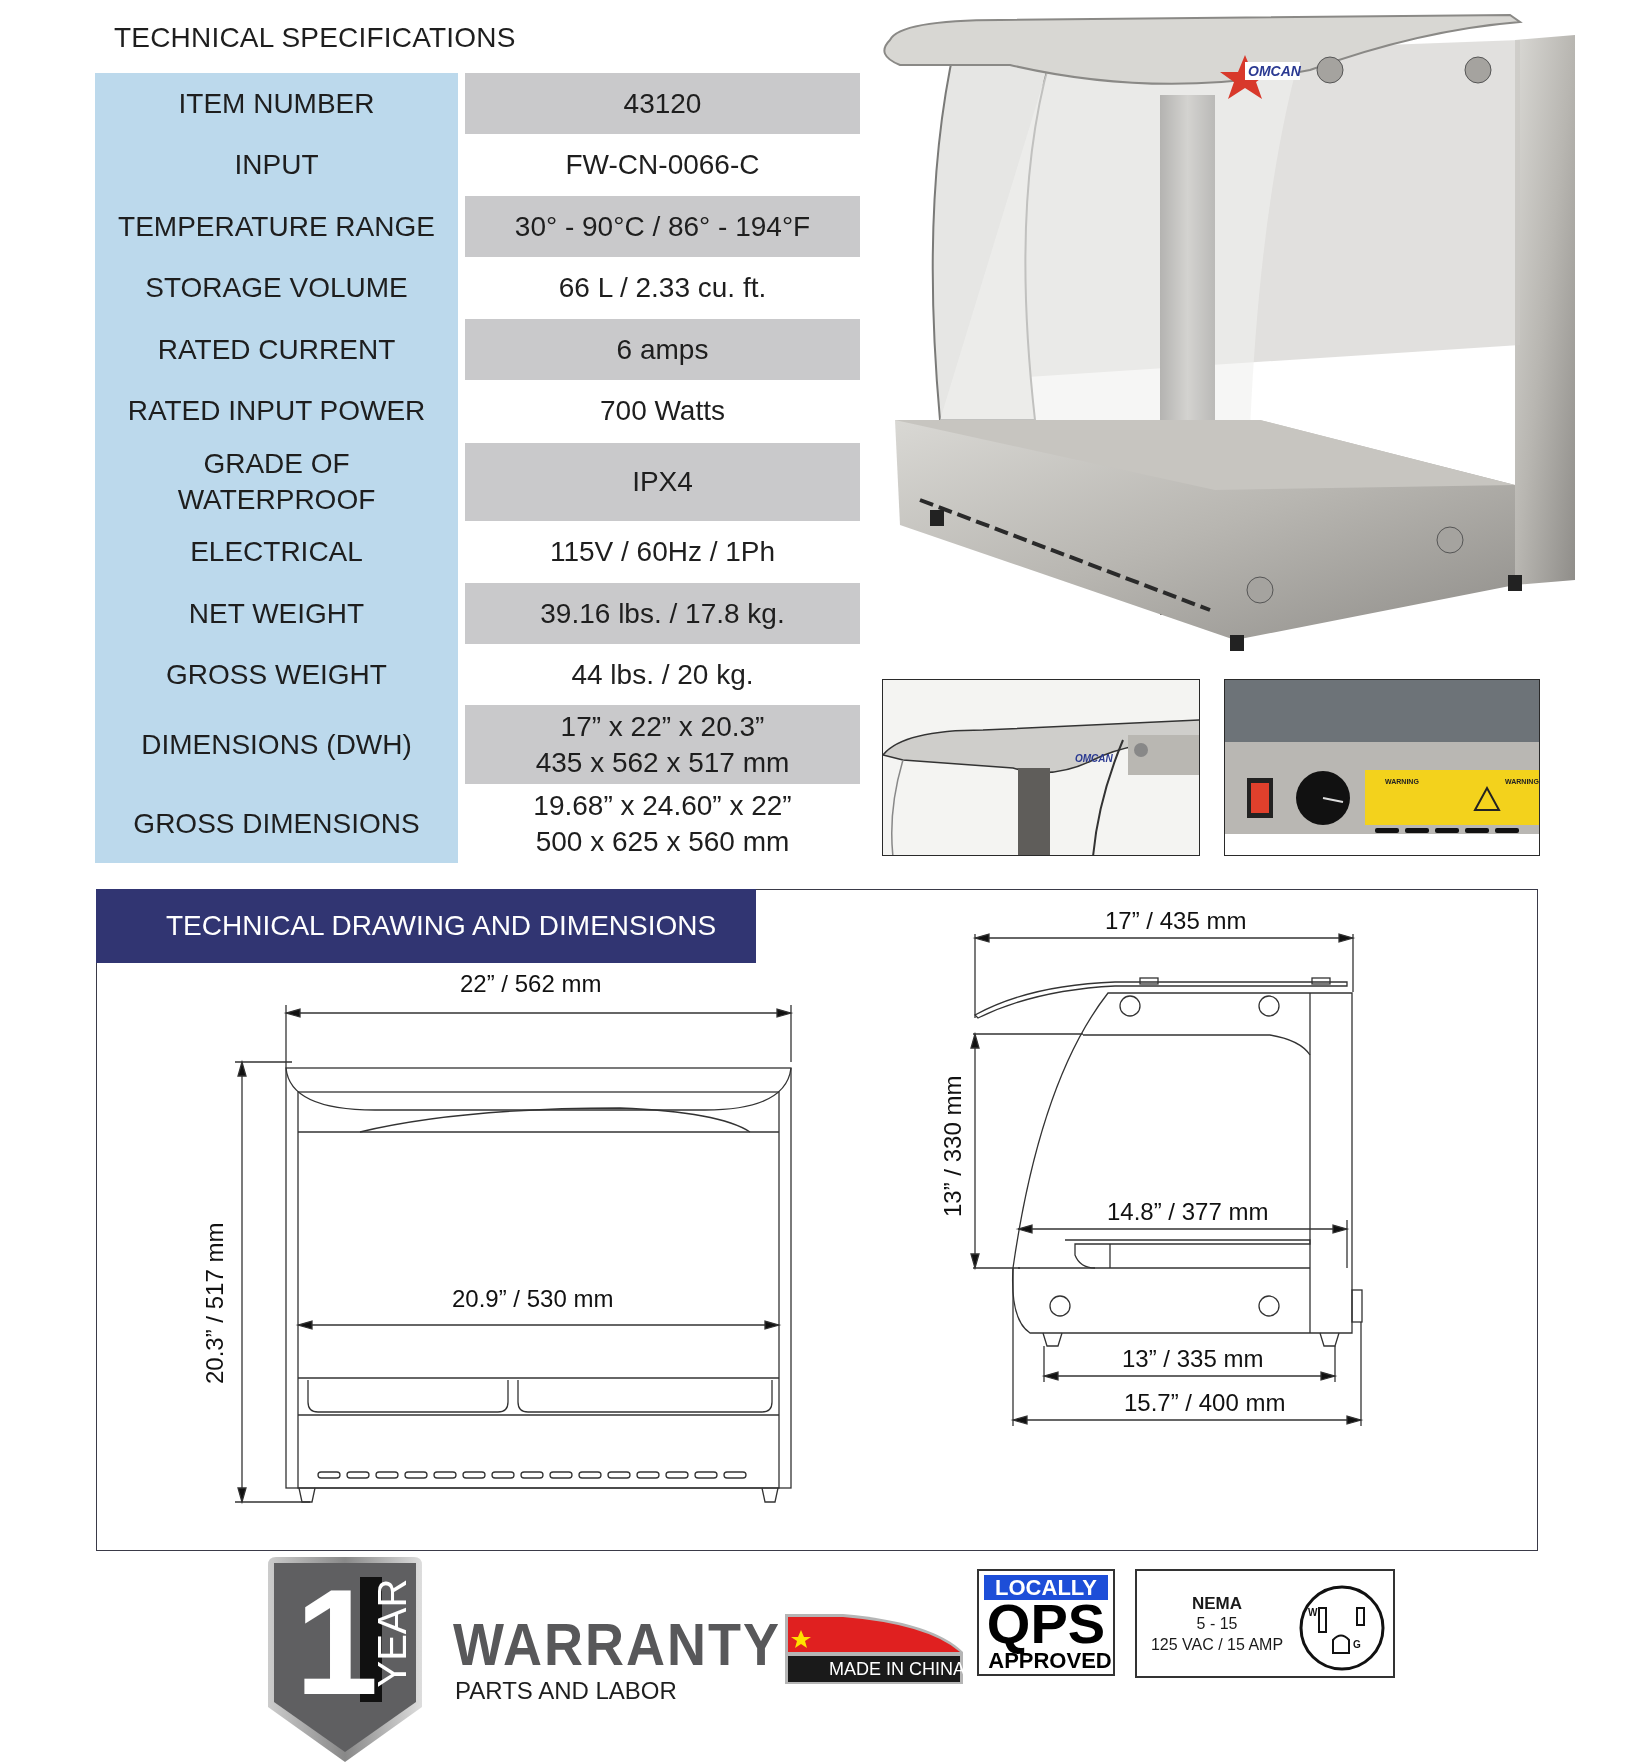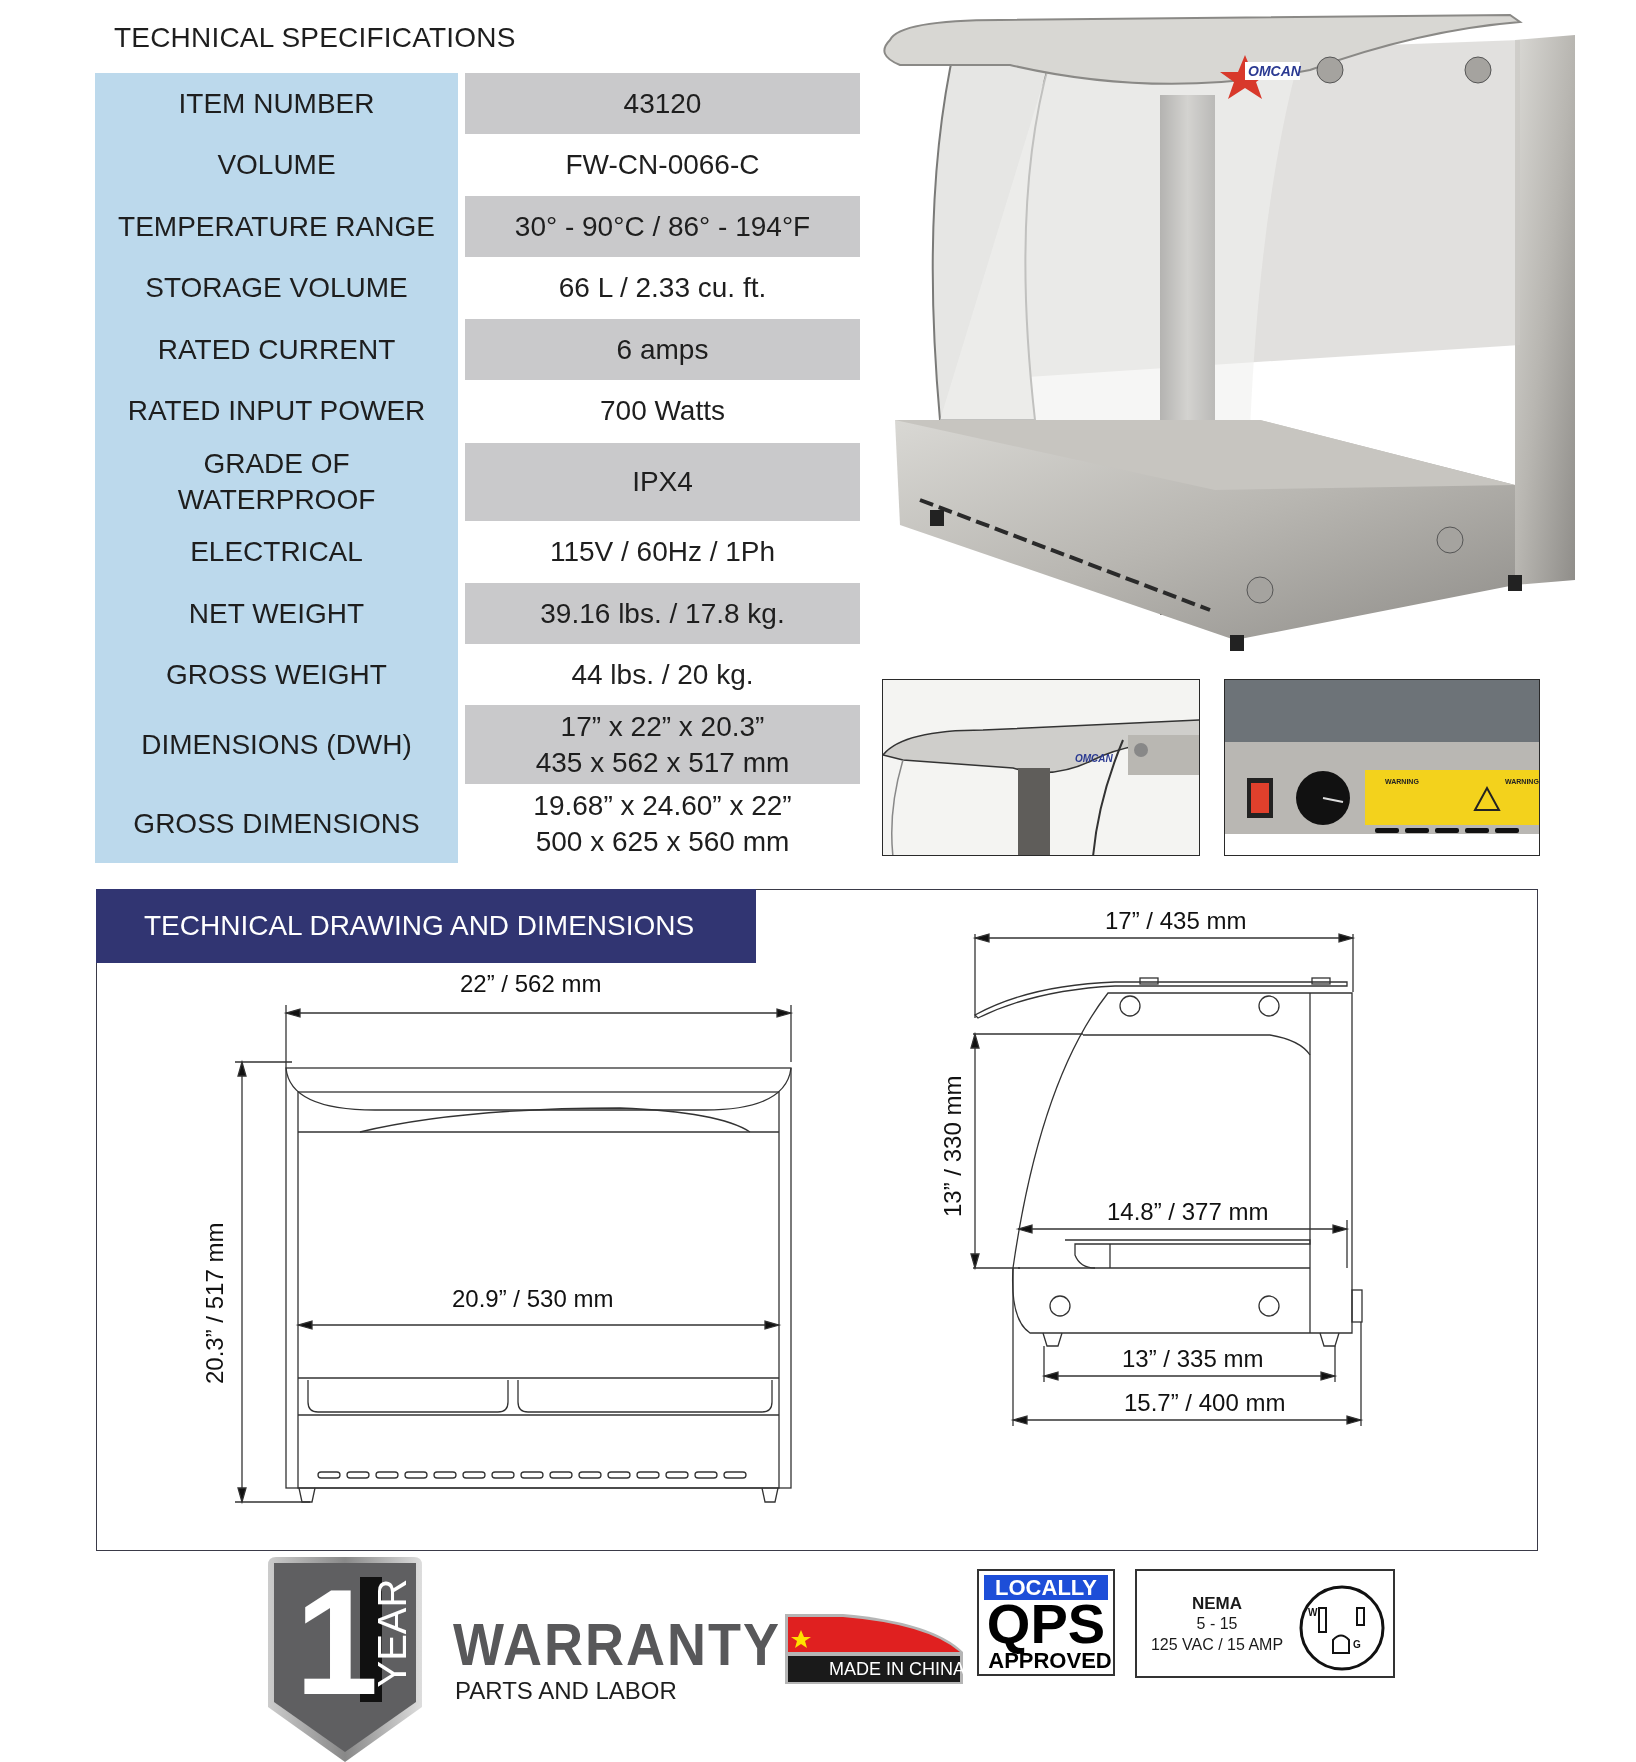--- a/index.html
+++ b/index.html
@@ -6,41 +6,41 @@
   body{width:1636px;height:1762px;background:#fff;position:relative;overflow:hidden;font-family:"Liberation Sans",sans-serif;color:#1a1a1a}
   .abs{position:absolute}
   .title{left:114px;top:22px;font-size:28px;letter-spacing:0.2px;color:#1e1e1e}
   .spec-table{left:95px;top:73px;width:765px}
   .spec-row{position:absolute;left:0;width:765px;display:flex}
   .spec-label{width:363px;background:#bcd9ec;display:flex;align-items:center;justify-content:center;text-align:center;font-size:28px;line-height:36px;color:#1e1e1e}
   .spec-val{position:absolute;left:370px;width:395px;display:flex;flex-direction:column;align-items:center;justify-content:center;text-align:center;font-size:28px;line-height:36px;color:#1e1e1e}
   .spec-val.shaded{background:#c9c9cb}
   .photo{border:1.5px solid #2a2a2a;overflow:hidden;background:#f3f3f3}
   .frame{left:96px;top:889px;width:1442px;height:662px;border:1.5px solid #3a3a48}
-  .banner{left:96px;top:889px;width:660px;height:74px;background:#313572;color:#fff;font-size:28px;display:flex;align-items:center;padding-left:48px}
+  .banner{left:96px;top:889px;width:660px;height:74px;background:#313572;color:#fff;font-size:28px;display:flex;align-items:center;padding-left:70px}
   .dim{font-size:24px;color:#111;white-space:nowrap}
   .vdim{transform:rotate(-90deg);transform-origin:center}
 </style>
 </head>
 <body>
 
 <div class="abs title">TECHNICAL SPECIFICATIONS</div>
 
 <div class="abs spec-table" style="height:790px">
 
   <div class="abs" style="left:0;top:0;width:363px;height:790px;background:#bcd9ec"></div>
 
   <div class="spec-row" style="top:0;height:61px">
     <div class="spec-label" style="height:61px">ITEM NUMBER</div>
     <div class="spec-val shaded" style="top:0;height:61px">
         <span>43120</span>
       </div>
   </div>
   <div class="spec-row" style="top:61px;height:61px">
-    <div class="spec-label" style="height:61px">VOLUME</div>
+    <div class="spec-label" style="height:61px">INPUT</div>
     <div class="spec-val" style="top:0;height:61px">
         <span>FW-CN-0066-C</span>
       </div>
   </div>
   <div class="spec-row" style="top:123px;height:61px">
     <div class="spec-label" style="height:61px">TEMPERATURE RANGE</div>
     <div class="spec-val shaded" style="top:0;height:61px">
         <span>30° - 90°C / 86° - 194°F</span>
       </div>
   </div>

